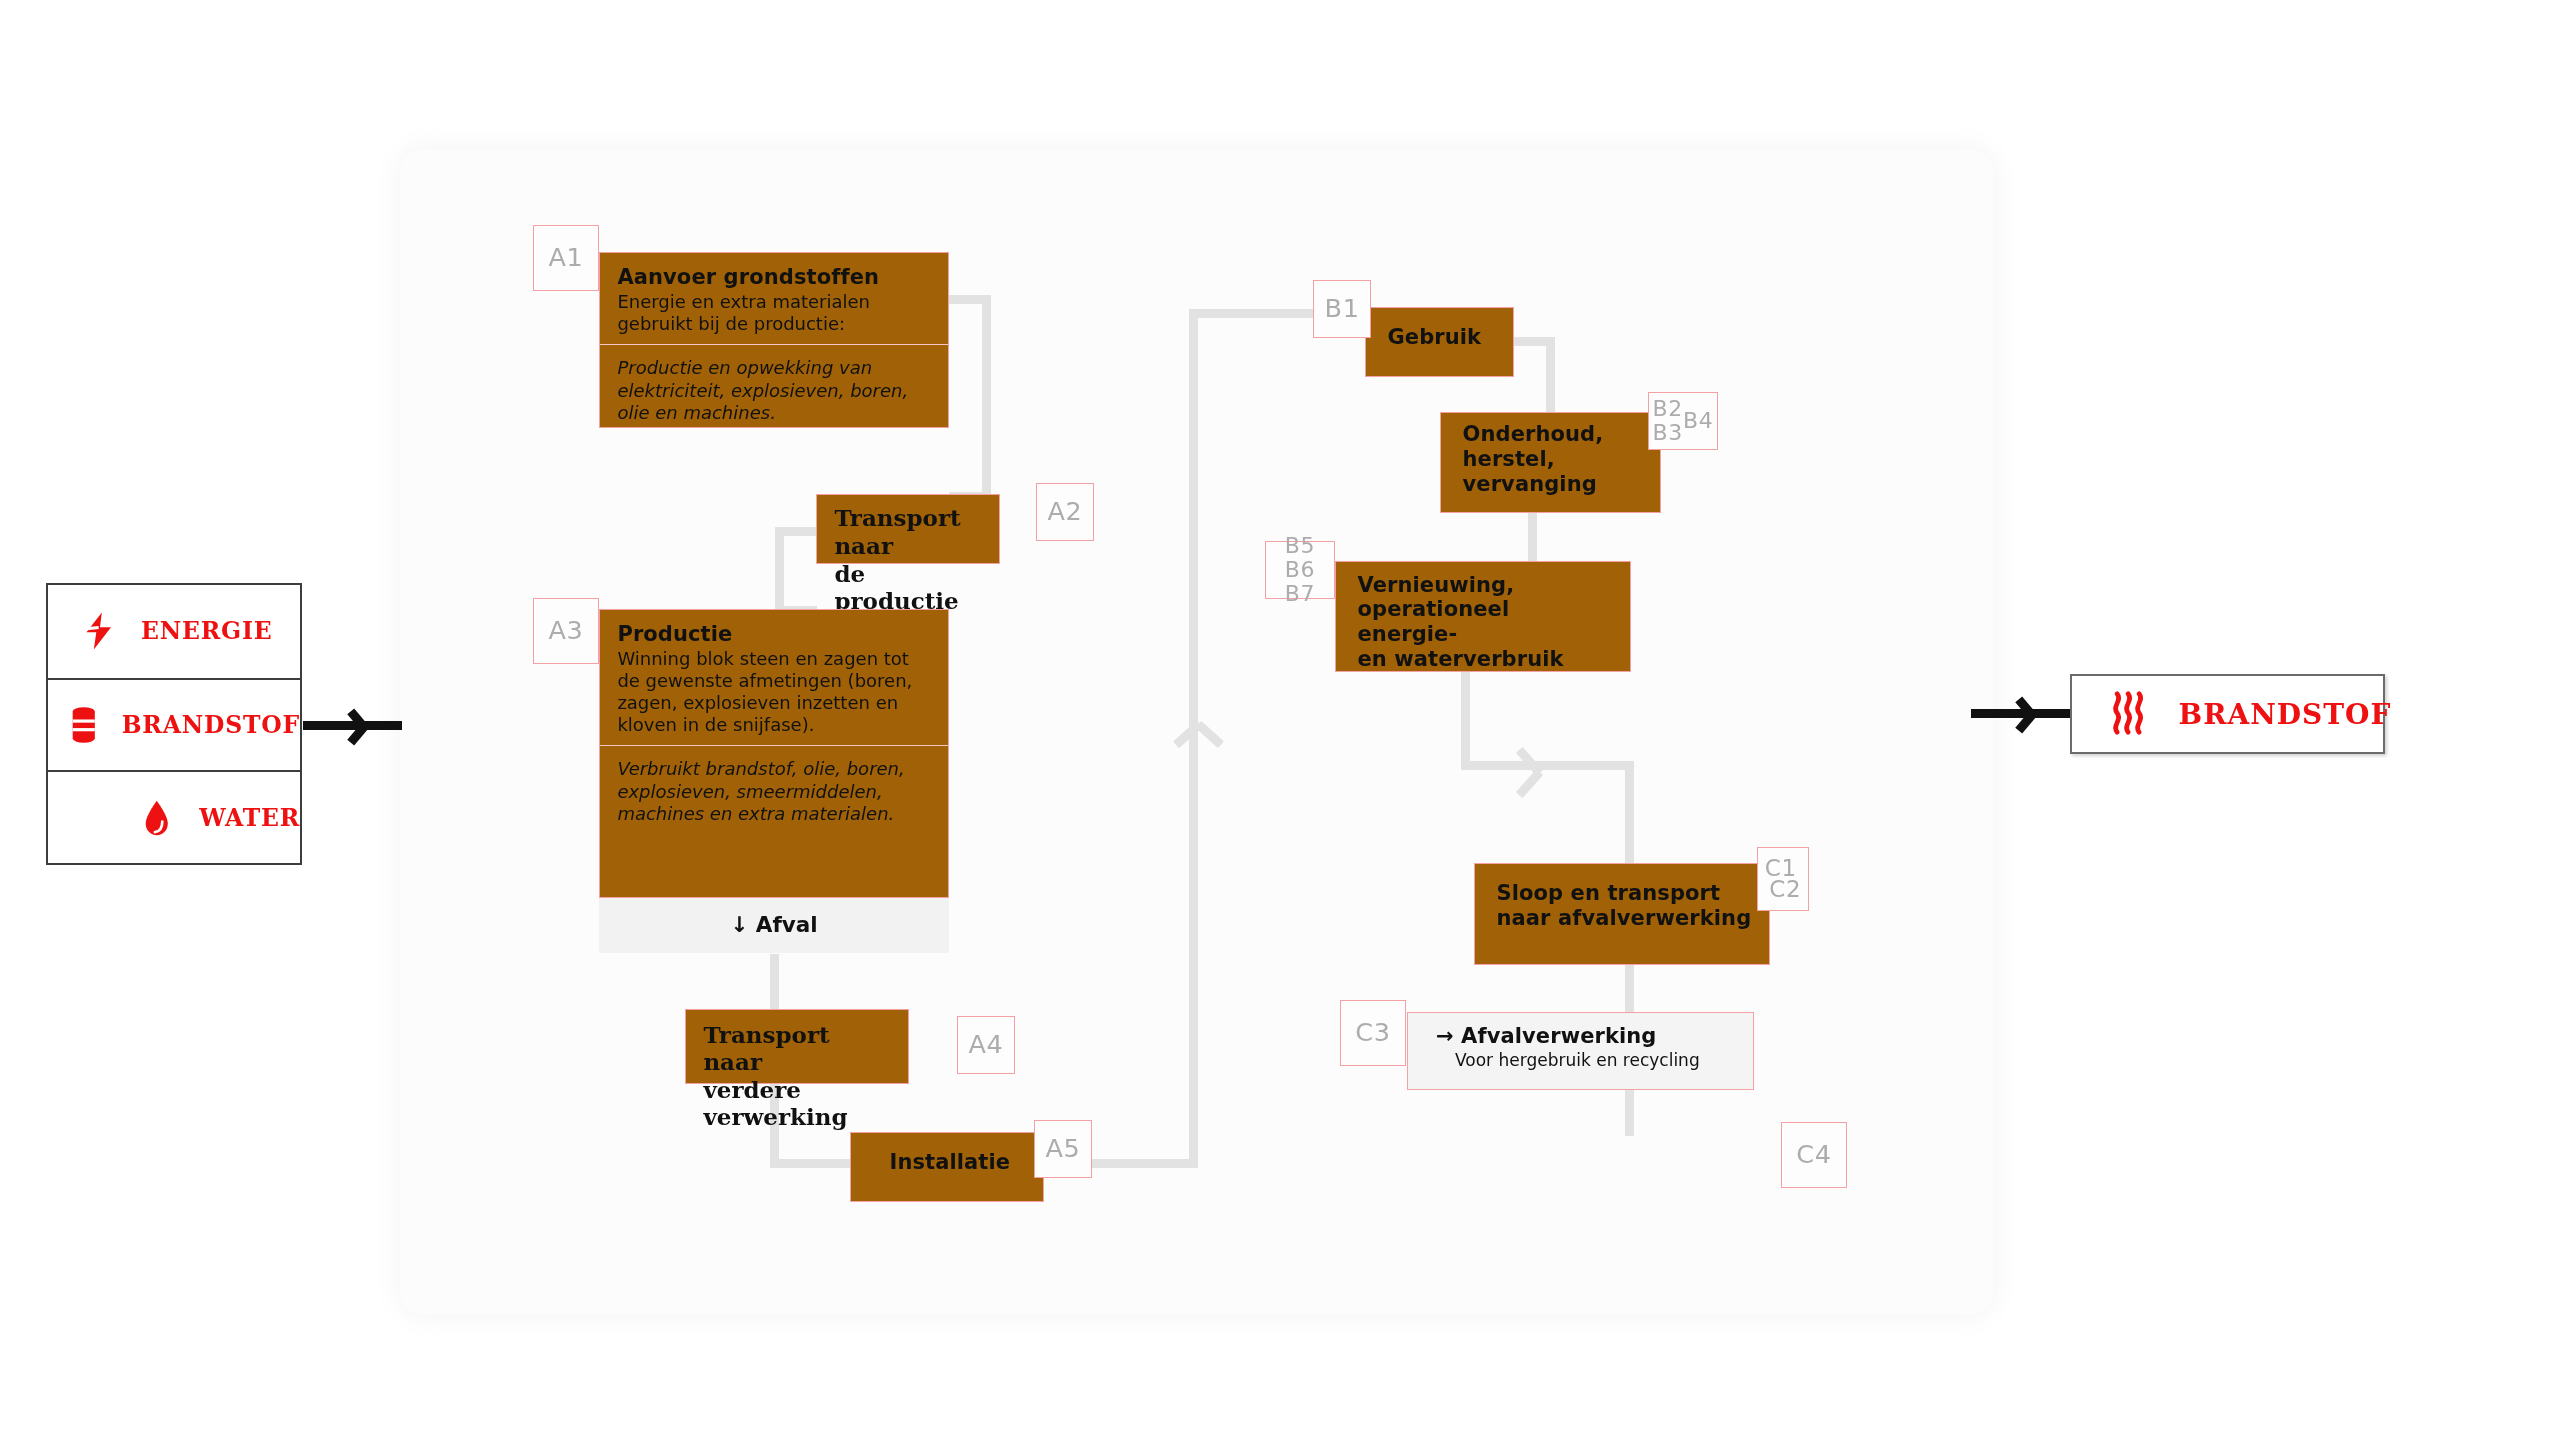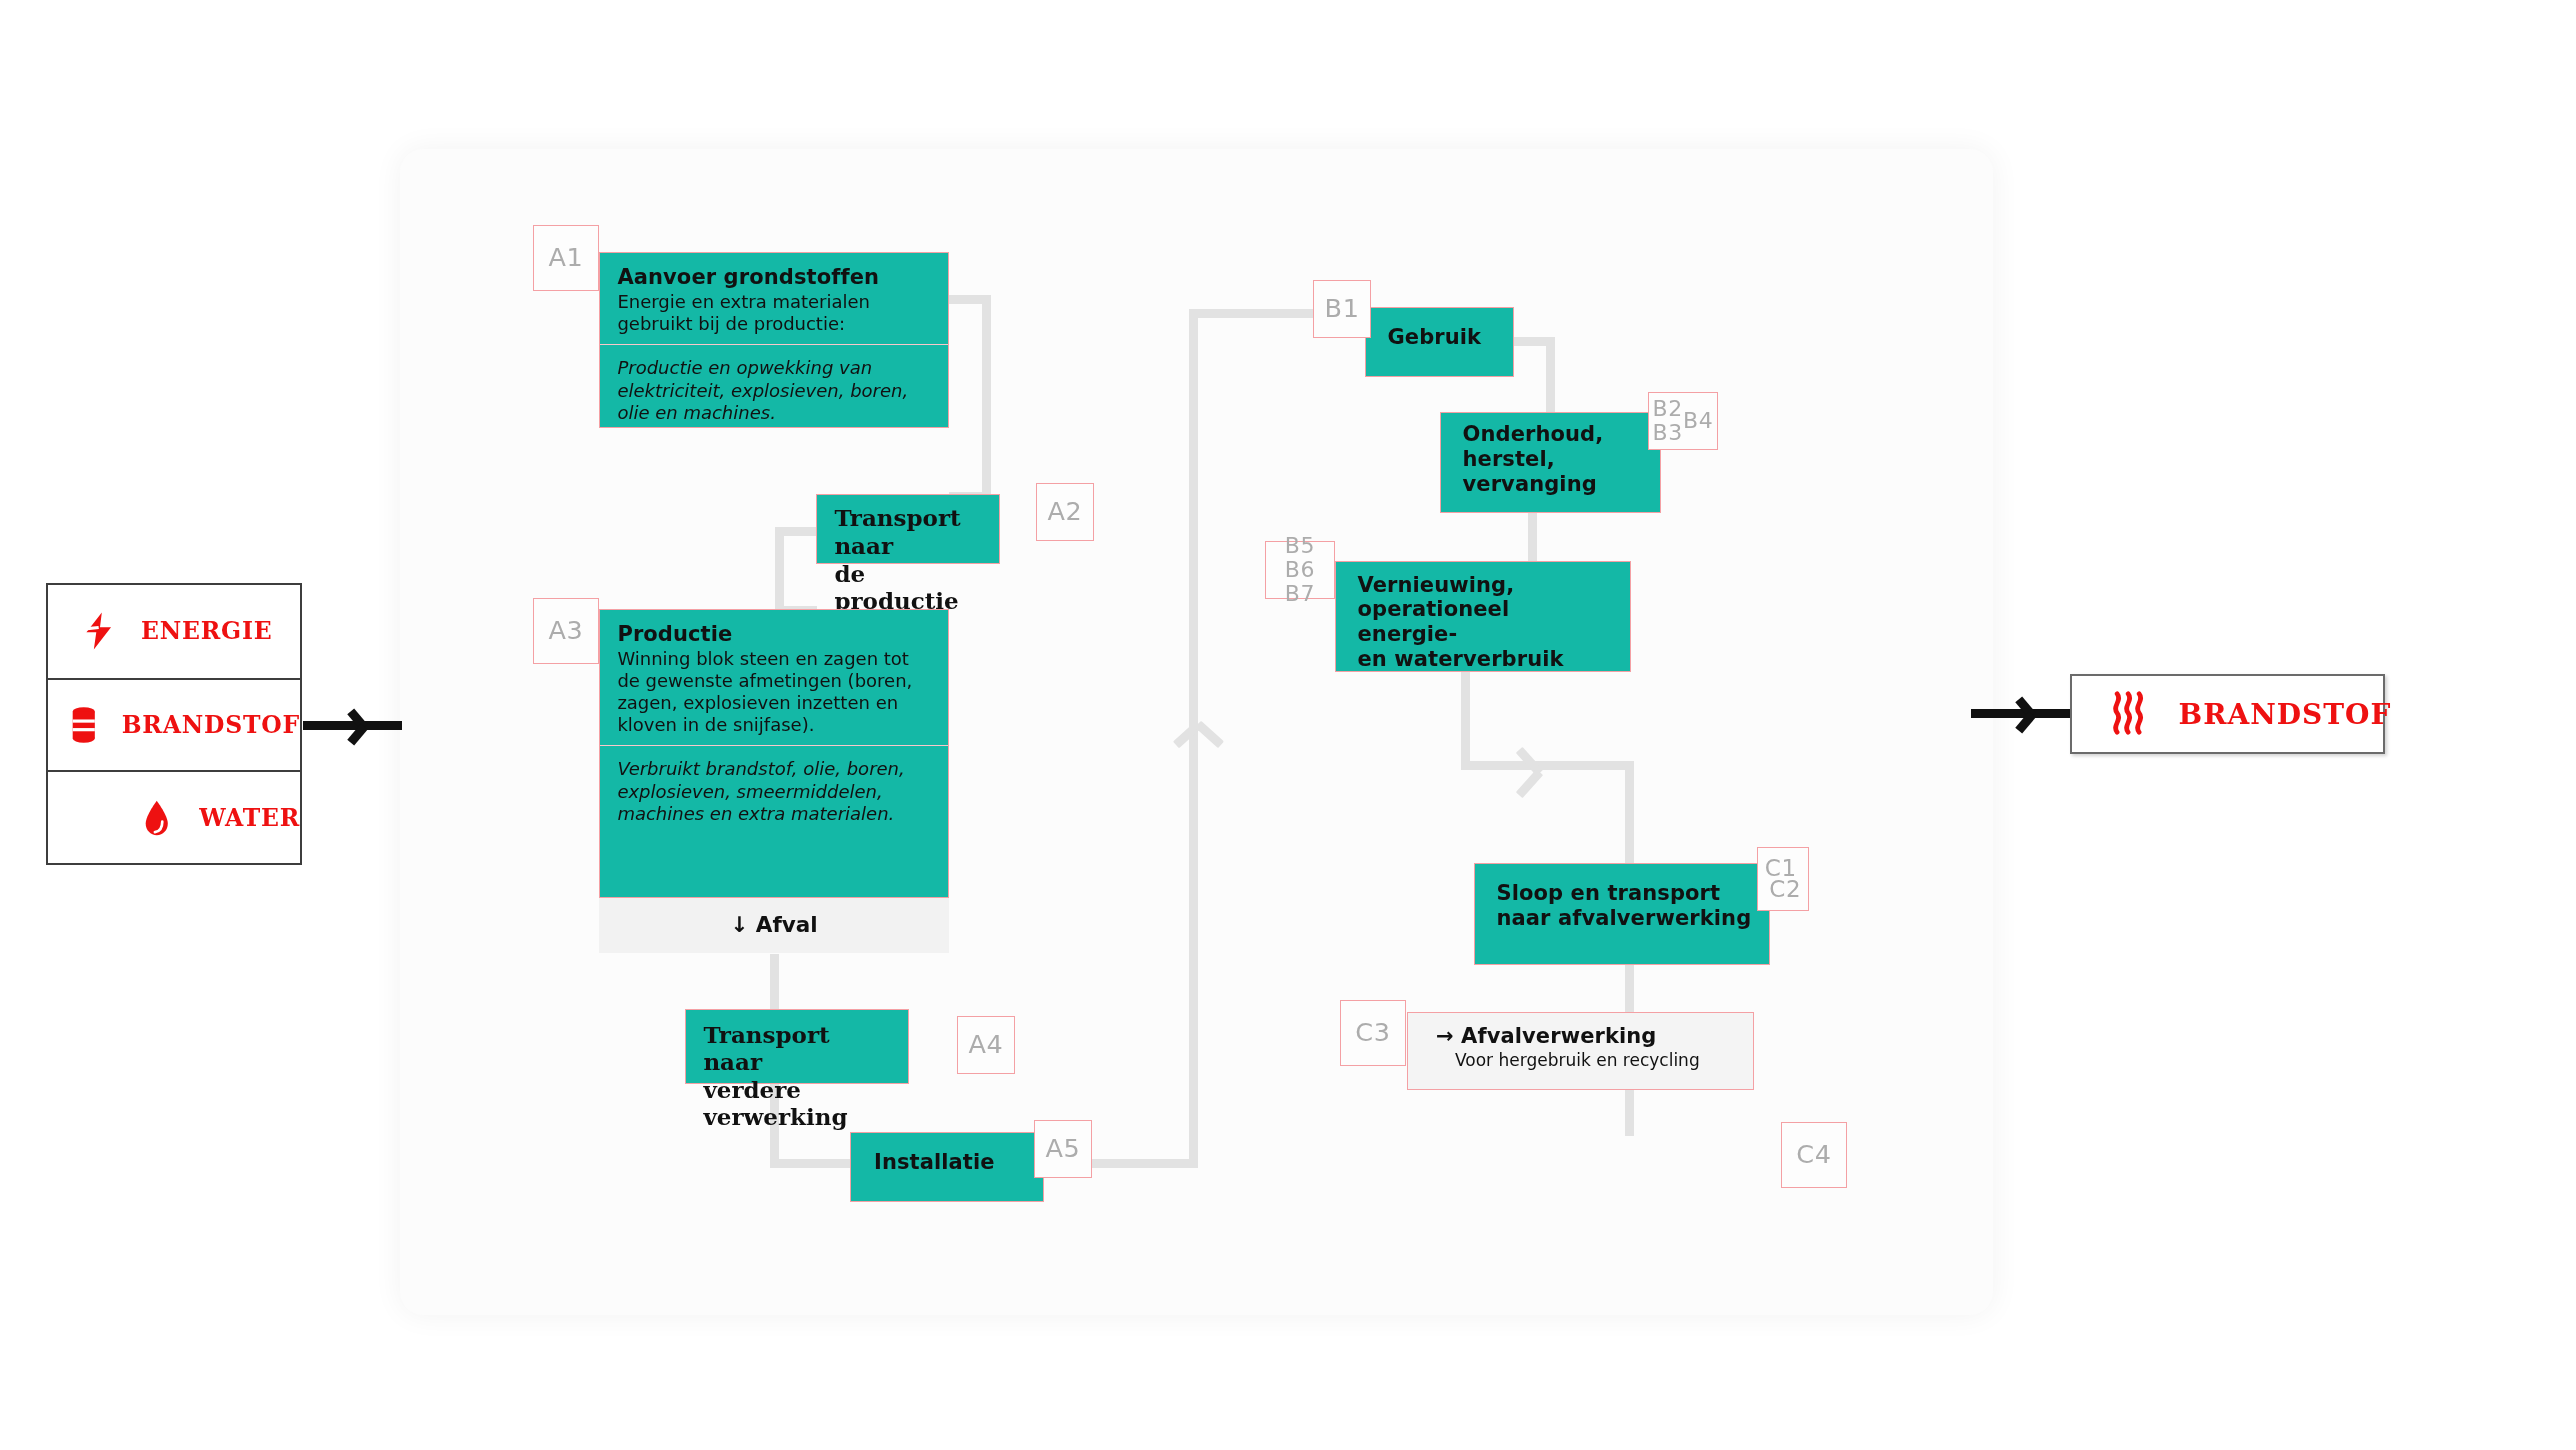--- a/index.html
+++ b/index.html
@@ -53,21 +53,21 @@
   }
 
   
   .ln{position:absolute;background:#e2e2e2;}
   .gchev{position:absolute;width:0;height:0;}
   .gchev i,.gchev u{position:absolute;background:#e2e2e2;border-radius:1.3px;}
 
   
   .box{
     position:absolute;box-sizing:border-box;border:1.3px solid #f4a0a4;
-    background:#14b8a6;
+    background:#a16207;
   }
   .box.shaded{background:#f4f4f4;}
   .box .inner{padding:12px 17.4px 9.4px 17.4px;}
   .box h4{
     margin:0;font-size:21px;line-height:1.18;color:#111;font-weight:700;
     letter-spacing:0.1px;
   }
   .box p{margin:1.3px 0 0 0;font-size:18px;line-height:1.22;color:#111;}
   .box p.small{font-size:17px;}
   .box .serif{
@@ -233,21 +233,21 @@
   <div class="tag" style="left:533px;top:598px;width:66px;height:66px;">A3</div>
 
   <div class="box" style="left:685px;top:1009px;width:224px;height:75px;">
     <div class="inner" style="padding-top:10.7px;">
       <div class="serif">Transport naar</div>
       <div class="serif">verdere verwerking</div>
     </div>
   </div>
   <div class="tag" style="left:957px;top:998px;width:58px;height:58px;margin-top:18px;">A4</div>
 
-  <div class="box" style="left:850px;top:1132px;width:194px;height:70px;">
+  <div class="box" style="left:850px;top:1132px;width:194px;height:70px;text-align:center;">
     <div class="inner" style="padding-top:17.4px;padding-left:23px;">
       <h4>Installatie</h4>
     </div>
   </div>
   <div class="tag" style="left:1034px;top:1120px;width:58px;height:58px;">A5</div>
 
   <div class="box" style="left:1365px;top:307px;width:149px;height:70px;">
     <div class="inner" style="padding-top:17.4px;padding-left:21.5px;">
       <h4>Gebruik</h4>
     </div>

